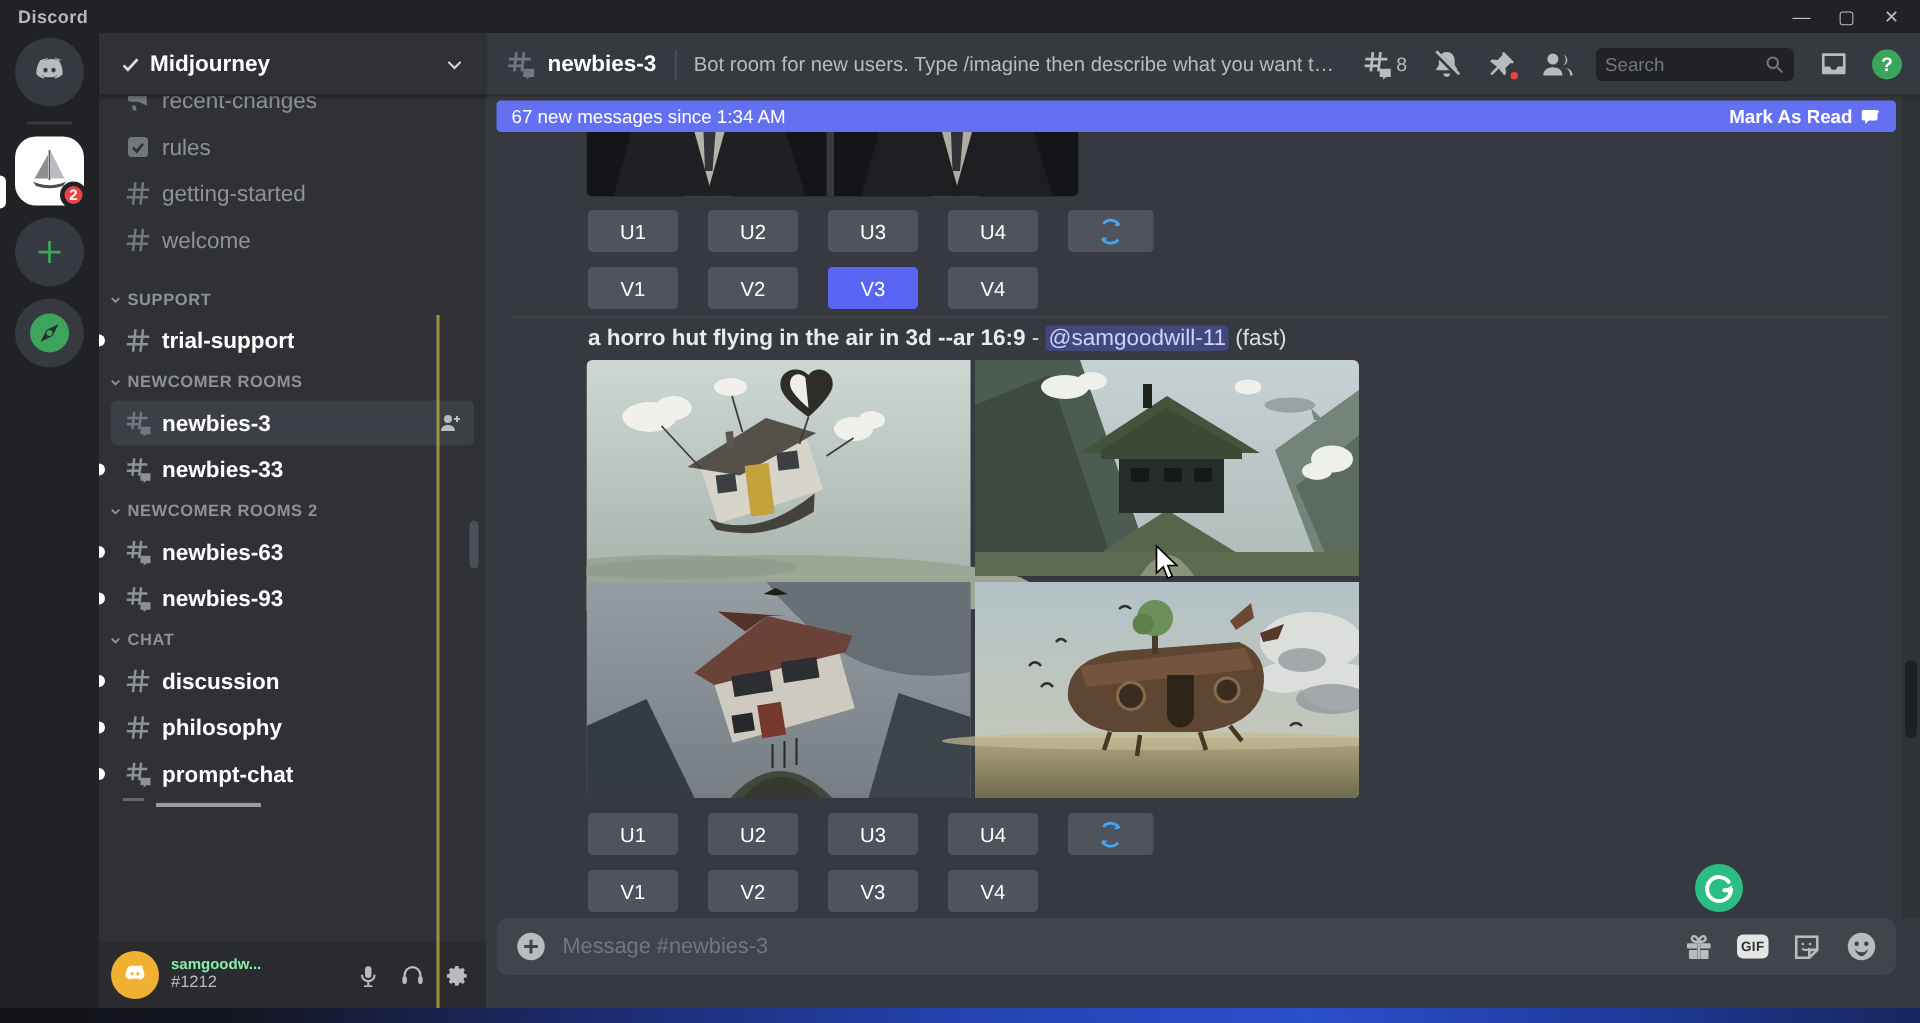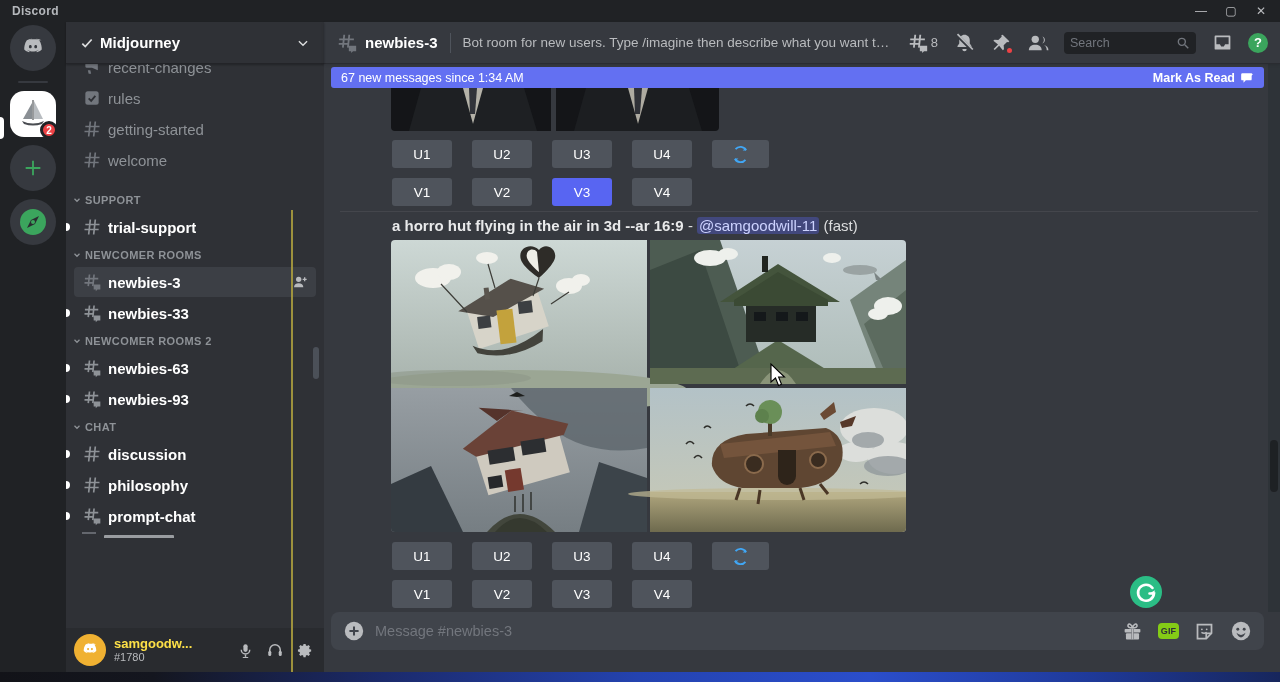--- a/index.html
+++ b/index.html
@@ -57,21 +57,21 @@
   .clipped-row .stub-hash { width:14px; height:10px; border-top:2px solid #72767d; border-bottom:0; opacity:.8; }
   .clipped-row .stub-text { width:70px; height:10px; border-top:3px solid #9a9da1; margin-top:3px; border-radius:1px; }
   .list-scroll-thumb { position:absolute; right:5px; top:283px; width:6px; height:32px;
     background:#4b5058; border-radius:3px; }
 
   .user-bar { height:44px; background:#292b2f; display:flex; align-items:center;
     padding:0 8px; gap:8px; }
   .avatar { width:32px; height:32px; border-radius:50%; background:#f0b132;
     display:flex; align-items:center; justify-content:center; flex-shrink:0; }
   .uinfo { line-height:1.1; min-width:0; }
-  .uname { color:#fde047; font-size:13px; font-weight:bold; white-space:nowrap; }
+  .uname { color:#86efac; font-size:10px; font-weight:bold; white-space:nowrap; }
   .utag { color:#b9bbbe; font-size:11px; }
   .ubtns { margin-left:auto; display:flex; gap:8px; color:#b9bbbe; }
   .ubtn { width:22px; height:22px; display:flex; align-items:center; justify-content:center; cursor:pointer; }
 
   
   .chat { position:relative; flex:1; background:#36393f; }
   .chan-header { height:42px; display:flex; align-items:center; padding:0 12px;
     border-bottom:1px solid rgba(0,0,0,.22); box-shadow:0 1px 3px rgba(0,0,0,.12);
     position:relative; z-index:4; color:#8e9297; }
   .chan-header .hash { width:22px; height:22px; margin-right:7px; color:#72767d; }
@@ -130,21 +130,21 @@
   .cursor { left:446px; top:300px; width:18px; height:24px; z-index:20; pointer-events:none; }
 
   .input-row { position:absolute; left:7px; right:16px; bottom:22px; height:38px;
     background:#40444b; border-radius:8px; display:flex; align-items:center;
     padding:0 12px; gap:10px; z-index:6; }
   .input-row input { flex:1; background:transparent; border:none; outline:none;
     color:#dcddde; font-size:14.5px; font-family:"Liberation Sans",sans-serif; }
   .input-row input::placeholder { color:#72767d; }
   .in-icons { display:flex; align-items:center; gap:13px; color:#b9bbbe; }
   .in-icon { width:23px; height:23px; display:flex; align-items:center; justify-content:center; cursor:pointer; }
-  .gif-badge { background:#84cc16; color:#2f3136; font-size:9px; font-weight:bold;
+  .gif-badge { background:#e5e5e5; color:#2f3136; font-size:9px; font-weight:bold;
     border-radius:4px; padding:3px 3px; letter-spacing:.2px; }
 
   .yellow-line { position:absolute; left:291px; top:188px; width:2px; height:462px;
     background:rgba(170,156,62,.9); z-index:40; }
 
   
   .taskbar { height:10px; background:linear-gradient(90deg,#121318 0%,#14161f 12%,
     #1b2a6b 30%,#2443b0 50%,#2b4ecb 68%,#1f3a9a 85%,#17265c 100%); }
 
   svg { overflow:visible; }
@@ -332,21 +332,21 @@
     </div>
 
     <div class="user-bar">
       <div class="avatar">
         <svg width="20" height="20" viewBox="0 0 24 24" fill="#ffffff">
           <path d="M19.3 5.3A16.9 16.9 0 0 0 15.1 4l-.2.4c1.5.4 2.2.9 3 1.4-1.3-.6-2.6-1.2-4.9-1.2s-3.6.6-4.9 1.2c.8-.5 1.6-1.1 3-1.4L10.9 4a16.9 16.9 0 0 0-4.2 1.3C4.9 8 4.4 10.7 4.5 13.3c1.1 1.2 2.7 2 4.2 2.4l.5-.7c-.8-.3-1.6-.8-2.3-1.4.6.4 1.5.9 2.9 1.2 1.1.3 2.7.3 4.4 0 1.4-.3 2.3-.8 2.9-1.2-.7.6-1.5 1.1-2.3 1.4l.5.7c1.5-.4 3.1-1.2 4.2-2.4.1-2.6-.4-5.3-2.2-8zM9.7 12.3c-.7 0-1.2-.6-1.2-1.4s.5-1.4 1.2-1.4 1.3.6 1.2 1.4c0 .8-.5 1.4-1.2 1.4zm4.6 0c-.7 0-1.2-.6-1.2-1.4s.5-1.4 1.2-1.4 1.3.6 1.2 1.4c0 .8-.5 1.4-1.2 1.4z"></path>
         </svg>
       </div>
       <div class="uinfo">
         <div class="uname">samgoodw...</div>
-        <div class="utag">#1780</div>
+        <div class="utag">#1212</div>
       </div>
       <div class="ubtns">
         <span class="ubtn">
           <svg width="17" height="17" viewBox="0 0 24 24" fill="currentColor">
               <rect x="9" y="3" width="6" height="11" rx="3"></rect>
               <path d="M5 11a7 7 0 0 0 14 0h-2a5 5 0 0 1-10 0H5z"></path>
               <rect x="11" y="18" width="2" height="3"></rect>
               <rect x="8" y="21" width="8" height="1.6" rx=".8"></rect>
             </svg>
         </span>

